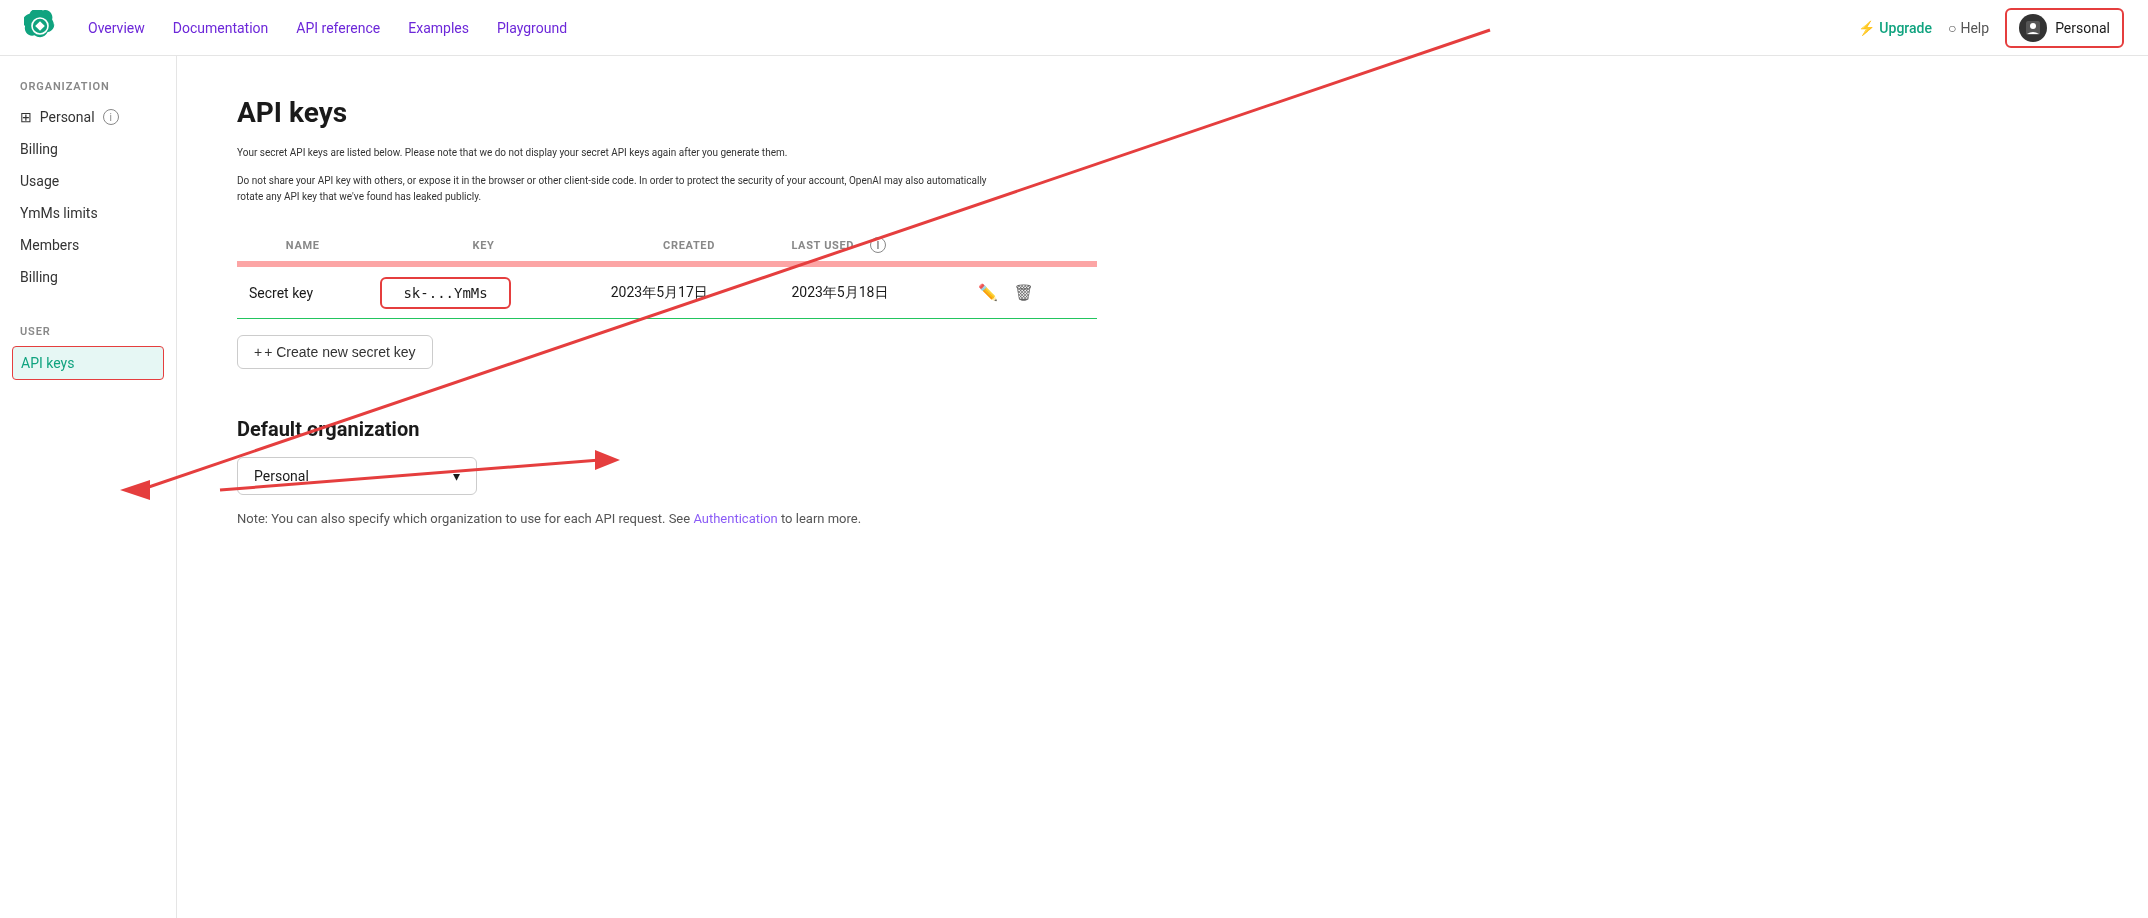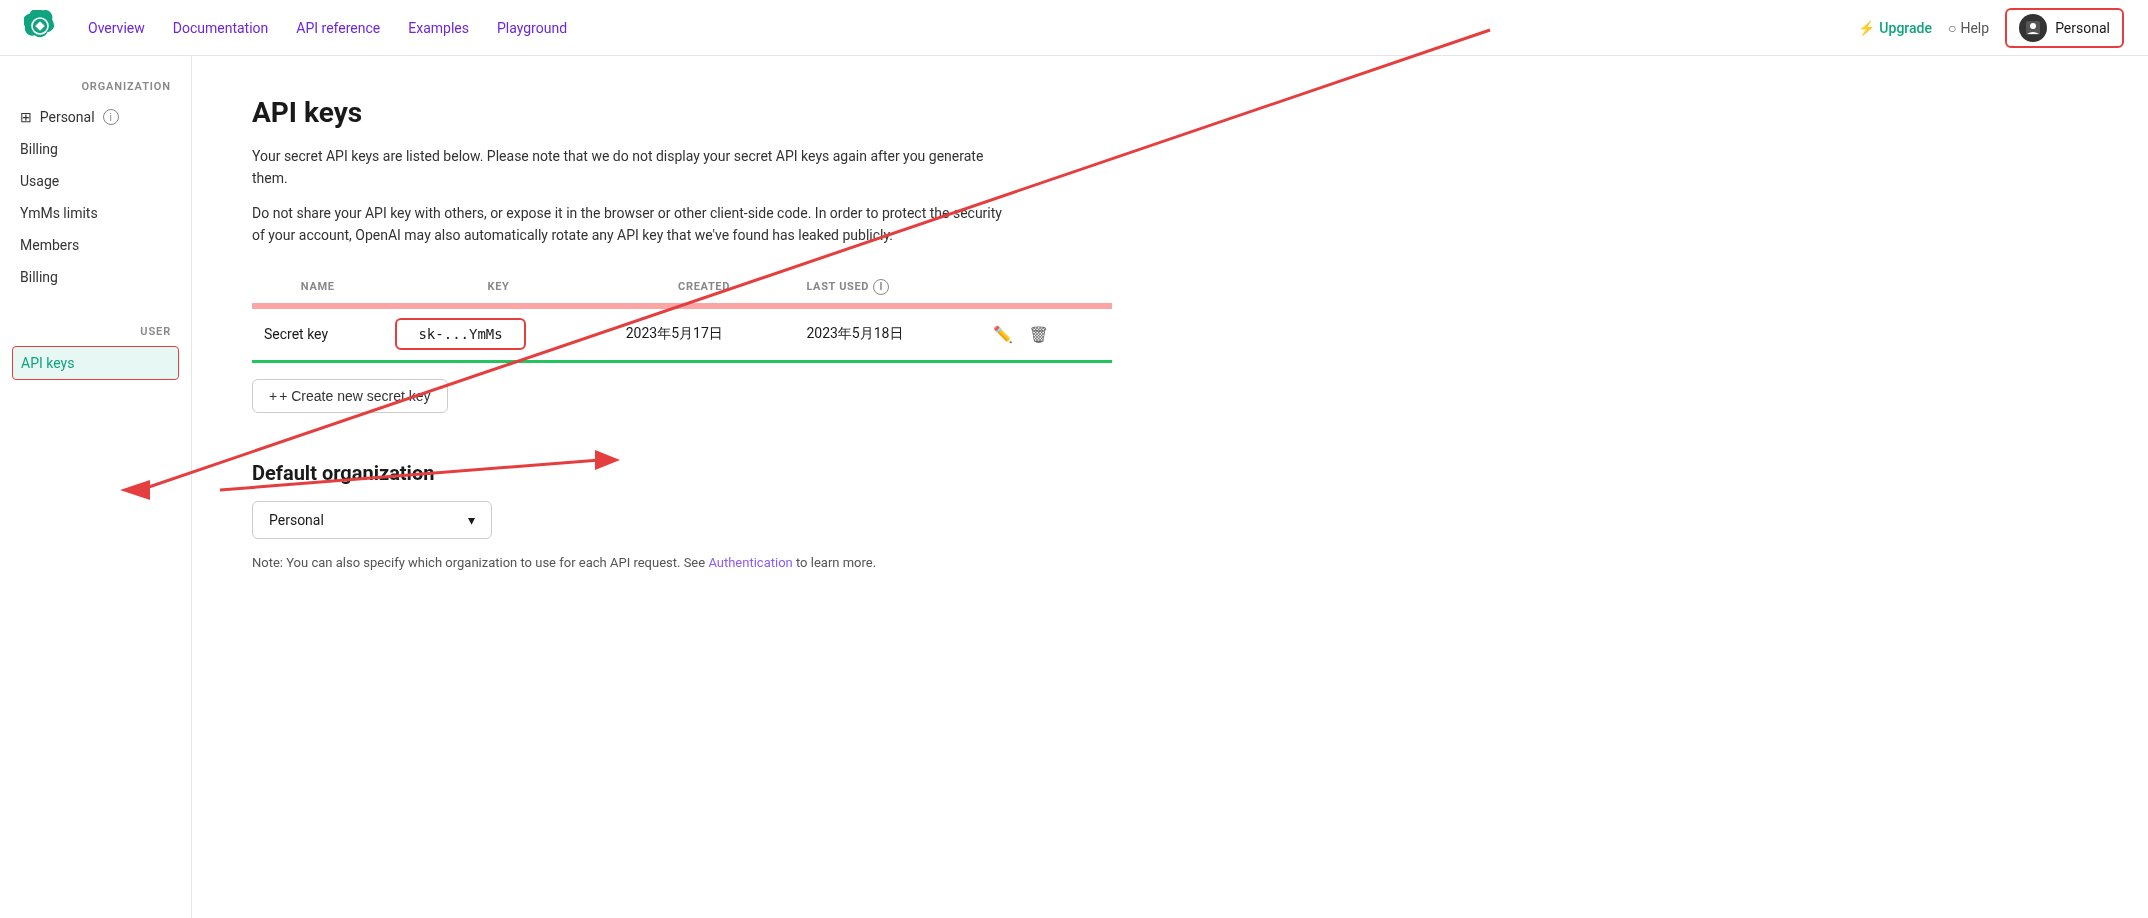--- a/index.html
+++ b/index.html
@@ -72,25 +72,24 @@
     }
 
     
     .layout {
       display: flex;
       height: calc(100vh - 56px);
     }
 
     
     .sidebar {
-      width: 192px;
+      width: 177px;
       border-right: 1px solid #e5e5e5;
       padding: 24px 0;
       flex-shrink: 0;
-      text-align: right;
     }
     .sidebar-section-label {
       font-size: 11px;
       font-weight: 600;
       color: #888;
       letter-spacing: 0.08em;
       padding: 0 20px;
       margin-bottom: 8px;
       text-transform: uppercase;
     }
@@ -126,21 +125,21 @@
       flex: 1;
       padding: 40px 60px;
       overflow-y: auto;
     }
     .page-title {
       font-size: 28px;
       font-weight: 700;
       margin-bottom: 16px;
     }
     .description {
-      font-size: 14px;
+      font-size: 10px;
       line-height: 1.6;
       color: #333;
       max-width: 760px;
       margin-bottom: 12px;
     }
 
     
     .keys-table {
       width: 100%;
       max-width: 860px;
@@ -153,21 +152,21 @@
       font-weight: 700;
       letter-spacing: 0.06em;
       color: #888;
       text-transform: uppercase;
       padding: 8px 12px;
       border-bottom: 6px solid #fca5a5;
     }
     .keys-table td {
       padding: 14px 12px;
       font-size: 14px;
-      border-bottom: 3px solid #22c55e;
+      border-bottom: 1px solid #22c55e;
     }
     .key-cell {
       border: 2px solid #e53e3e;
       border-radius: 6px;
       padding: 6px 21px;
       font-family: monospace;
       font-size: 14px;
     }
     .action-btn {
       background: none;
@@ -228,21 +227,21 @@
       position: fixed;
       top: 0; left: 0;
       width: 100%; height: 100%;
       pointer-events: none;
       z-index: 9999;
     }
 
     .last-used-header {
       display: flex;
       align-items: center;
-      gap: 4px;
+      gap: 16px;
     }
   </style>
 </head>
 <body>
 
 <nav class="topnav">
 
   <div>
     <svg class="topnav-logo" viewBox="0 0 40 40" fill="none" xmlns="http://www.w3.org/2000/svg">
       <path d="M37.5 20C37.5 17.03 36.63 14.22 35.12 11.85C35.86 9.33 35.55 6.55 34.08 4.26C31.79 0.62 27.38 -0.89 23.36 0.47C21.36 -1.03 18.98 -1.87 16.5 -1.87C12.28 -1.87 8.58 0.72 6.9 4.56C4.27 5.08 1.93 6.55 0.29 8.77C-2.01 12.42 -1.57 17.12 1.4 20.28C0.66 22.8 0.97 25.58 2.44 27.87C4.73 31.51 9.14 33.02 13.16 31.66C15.16 33.16 17.54 34 20.02 34C24.24 34 27.94 31.41 29.62 27.57C32.25 27.05 34.59 25.58 36.23 23.36C37.72 21.45 38.07 19.1 37.5 17V20Z" fill="#10a37f"></path>

